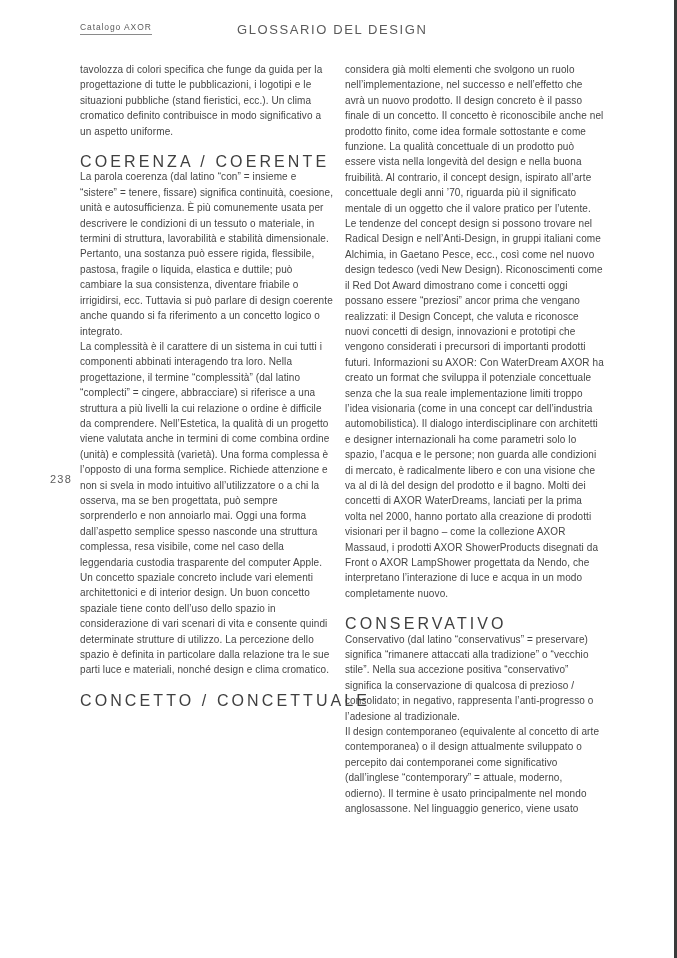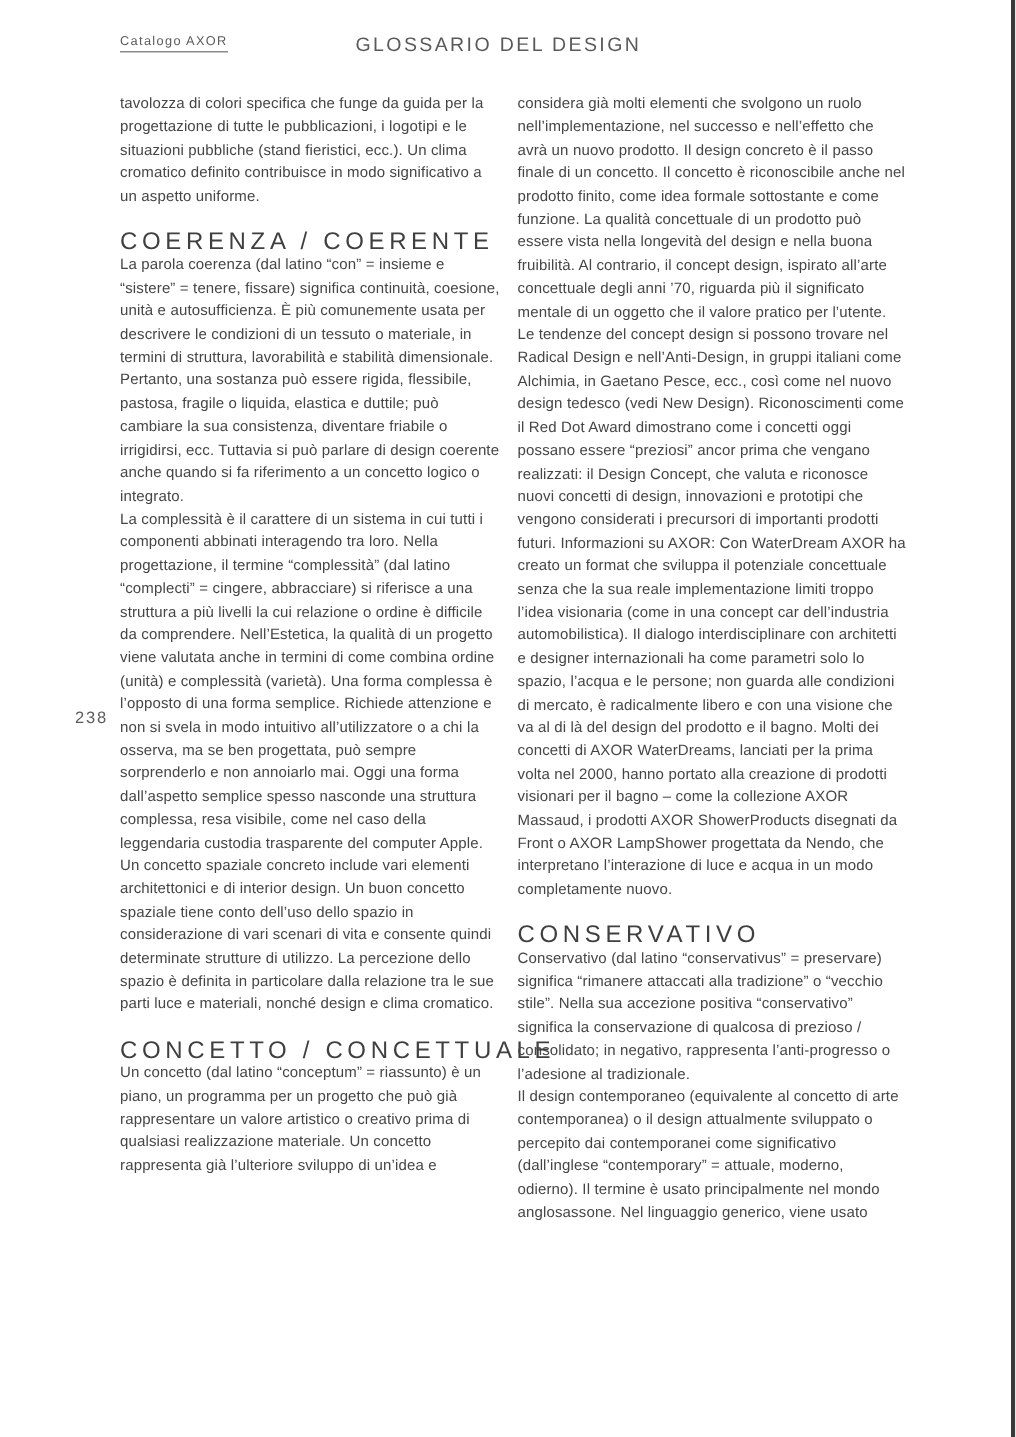--- a/index.html
+++ b/index.html
@@ -93,21 +93,20 @@
 
   <div class="page-number">238</div>
 
   <section class="column column-left">
     <p class="para">tavolozza di colori specifica che funge da guida per la progettazione di tutte le pubblicazioni, i logotipi e le situazioni pubbliche (stand fieristici, ecc.). Un clima cromatico definito contribuisce in modo significativo a un aspetto uniforme.</p>
     <h2 class="term-heading">COERENZA / COERENTE</h2>
     <p class="para">La parola coerenza (dal latino “con” = insieme e “sistere” = tenere, fissare) significa continuità, coesione, unità e autosufficienza. È più comunemente usata per descrivere le condizioni di un tessuto o materiale, in termini di struttura, lavorabilità e stabilità dimensionale. Pertanto, una sostanza può essere rigida, flessibile, pastosa, fragile o liquida, elastica e duttile; può cambiare la sua consistenza, diventare friabile o irrigidirsi, ecc. Tuttavia si può parlare di design coerente anche quando si fa riferimento a un concetto logico o integrato.</p>
     <p class="para">La complessità è il carattere di un sistema in cui tutti i componenti abbinati interagendo tra loro. Nella progettazione, il termine “complessità” (dal latino “complecti” = cingere, abbracciare) si riferisce a una struttura a più livelli la cui relazione o ordine è difficile da comprendere. Nell’Estetica, la qualità di un progetto viene valutata anche in termini di come combina ordine (unità) e complessità (varietà). Una forma complessa è l’opposto di una forma semplice. Richiede attenzione e non si svela in modo intuitivo all’utilizzatore o a chi la osserva, ma se ben progettata, può sempre sorprenderlo e non annoiarlo mai. Oggi una forma dall’aspetto semplice spesso nasconde una struttura complessa, resa visibile, come nel caso della leggendaria custodia trasparente del computer Apple.</p>
     <p class="para">Un concetto spaziale concreto include vari elementi architettonici e di interior design. Un buon concetto spaziale tiene conto dell’uso dello spazio in considerazione di vari scenari di vita e consente quindi determinate strutture di utilizzo. La percezione dello spazio è definita in particolare dalla relazione tra le sue parti luce e materiali, nonché design e clima cromatico.</p>
     <h2 class="term-heading">CONCETTO / CONCETTUALE</h2>
-    <p class="para">Un concetto (dal latino “conceptum” = riassunto) è un piano, un programma per un progetto che può già rappresentare un valore artistico o creativo prima di qualsiasi realizzazione materiale. Un concetto rappresenta già l’ulteriore sviluppo di un’idea e</p>
   </section>
 
   <section class="column column-right">
     <p class="para">considera già molti elementi che svolgono un ruolo nell’implementazione, nel successo e nell’effetto che avrà un nuovo prodotto. Il design concreto è il passo finale di un concetto. Il concetto è riconoscibile anche nel prodotto finito, come idea formale sottostante e come funzione. La qualità concettuale di un prodotto può essere vista nella longevità del design e nella buona fruibilità. Al contrario, il concept design, ispirato all’arte concettuale degli anni ’70, riguarda più il significato mentale di un oggetto che il valore pratico per l’utente. Le tendenze del concept design si possono trovare nel Radical Design e nell’Anti-Design, in gruppi italiani come Alchimia, in Gaetano Pesce, ecc., così come nel nuovo design tedesco (vedi New Design). Riconoscimenti come il Red Dot Award dimostrano come i concetti oggi possano essere “preziosi” ancor prima che vengano realizzati: il Design Concept, che valuta e riconosce nuovi concetti di design, innovazioni e prototipi che vengono considerati i precursori di importanti prodotti futuri. Informazioni su AXOR: Con WaterDream AXOR ha creato un format che sviluppa il potenziale concettuale senza che la sua reale implementazione limiti troppo l’idea visionaria (come in una concept car dell’industria automobilistica). Il dialogo interdisciplinare con architetti e designer internazionali ha come parametri solo lo spazio, l’acqua e le persone; non guarda alle condizioni di mercato, è radicalmente libero e con una visione che va al di là del design del prodotto e il bagno. Molti dei concetti di AXOR WaterDreams, lanciati per la prima volta nel 2000, hanno portato alla creazione di prodotti visionari per il bagno – come la collezione AXOR Massaud, i prodotti AXOR ShowerProducts disegnati da Front o AXOR LampShower progettata da Nendo, che interpretano l’interazione di luce e acqua in un modo completamente nuovo.</p>
     <h2 class="term-heading">CONSERVATIVO</h2>
     <p class="para">Conservativo (dal latino “conservativus” = preservare) significa “rimanere attaccati alla tradizione” o “vecchio stile”. Nella sua accezione positiva “conservativo” significa la conservazione di qualcosa di prezioso / consolidato; in negativo, rappresenta l’anti-progresso o l’adesione al tradizionale.</p>
     <p class="para">Il design contemporaneo (equivalente al concetto di arte contemporanea) o il design attualmente sviluppato o percepito dai contemporanei come significativo (dall’inglese “contemporary” = attuale, moderno, odierno). Il termine è usato principalmente nel mondo anglosassone. Nel linguaggio generico, viene usato</p>
   </section>
 
   <div class="page-edge"></div>

